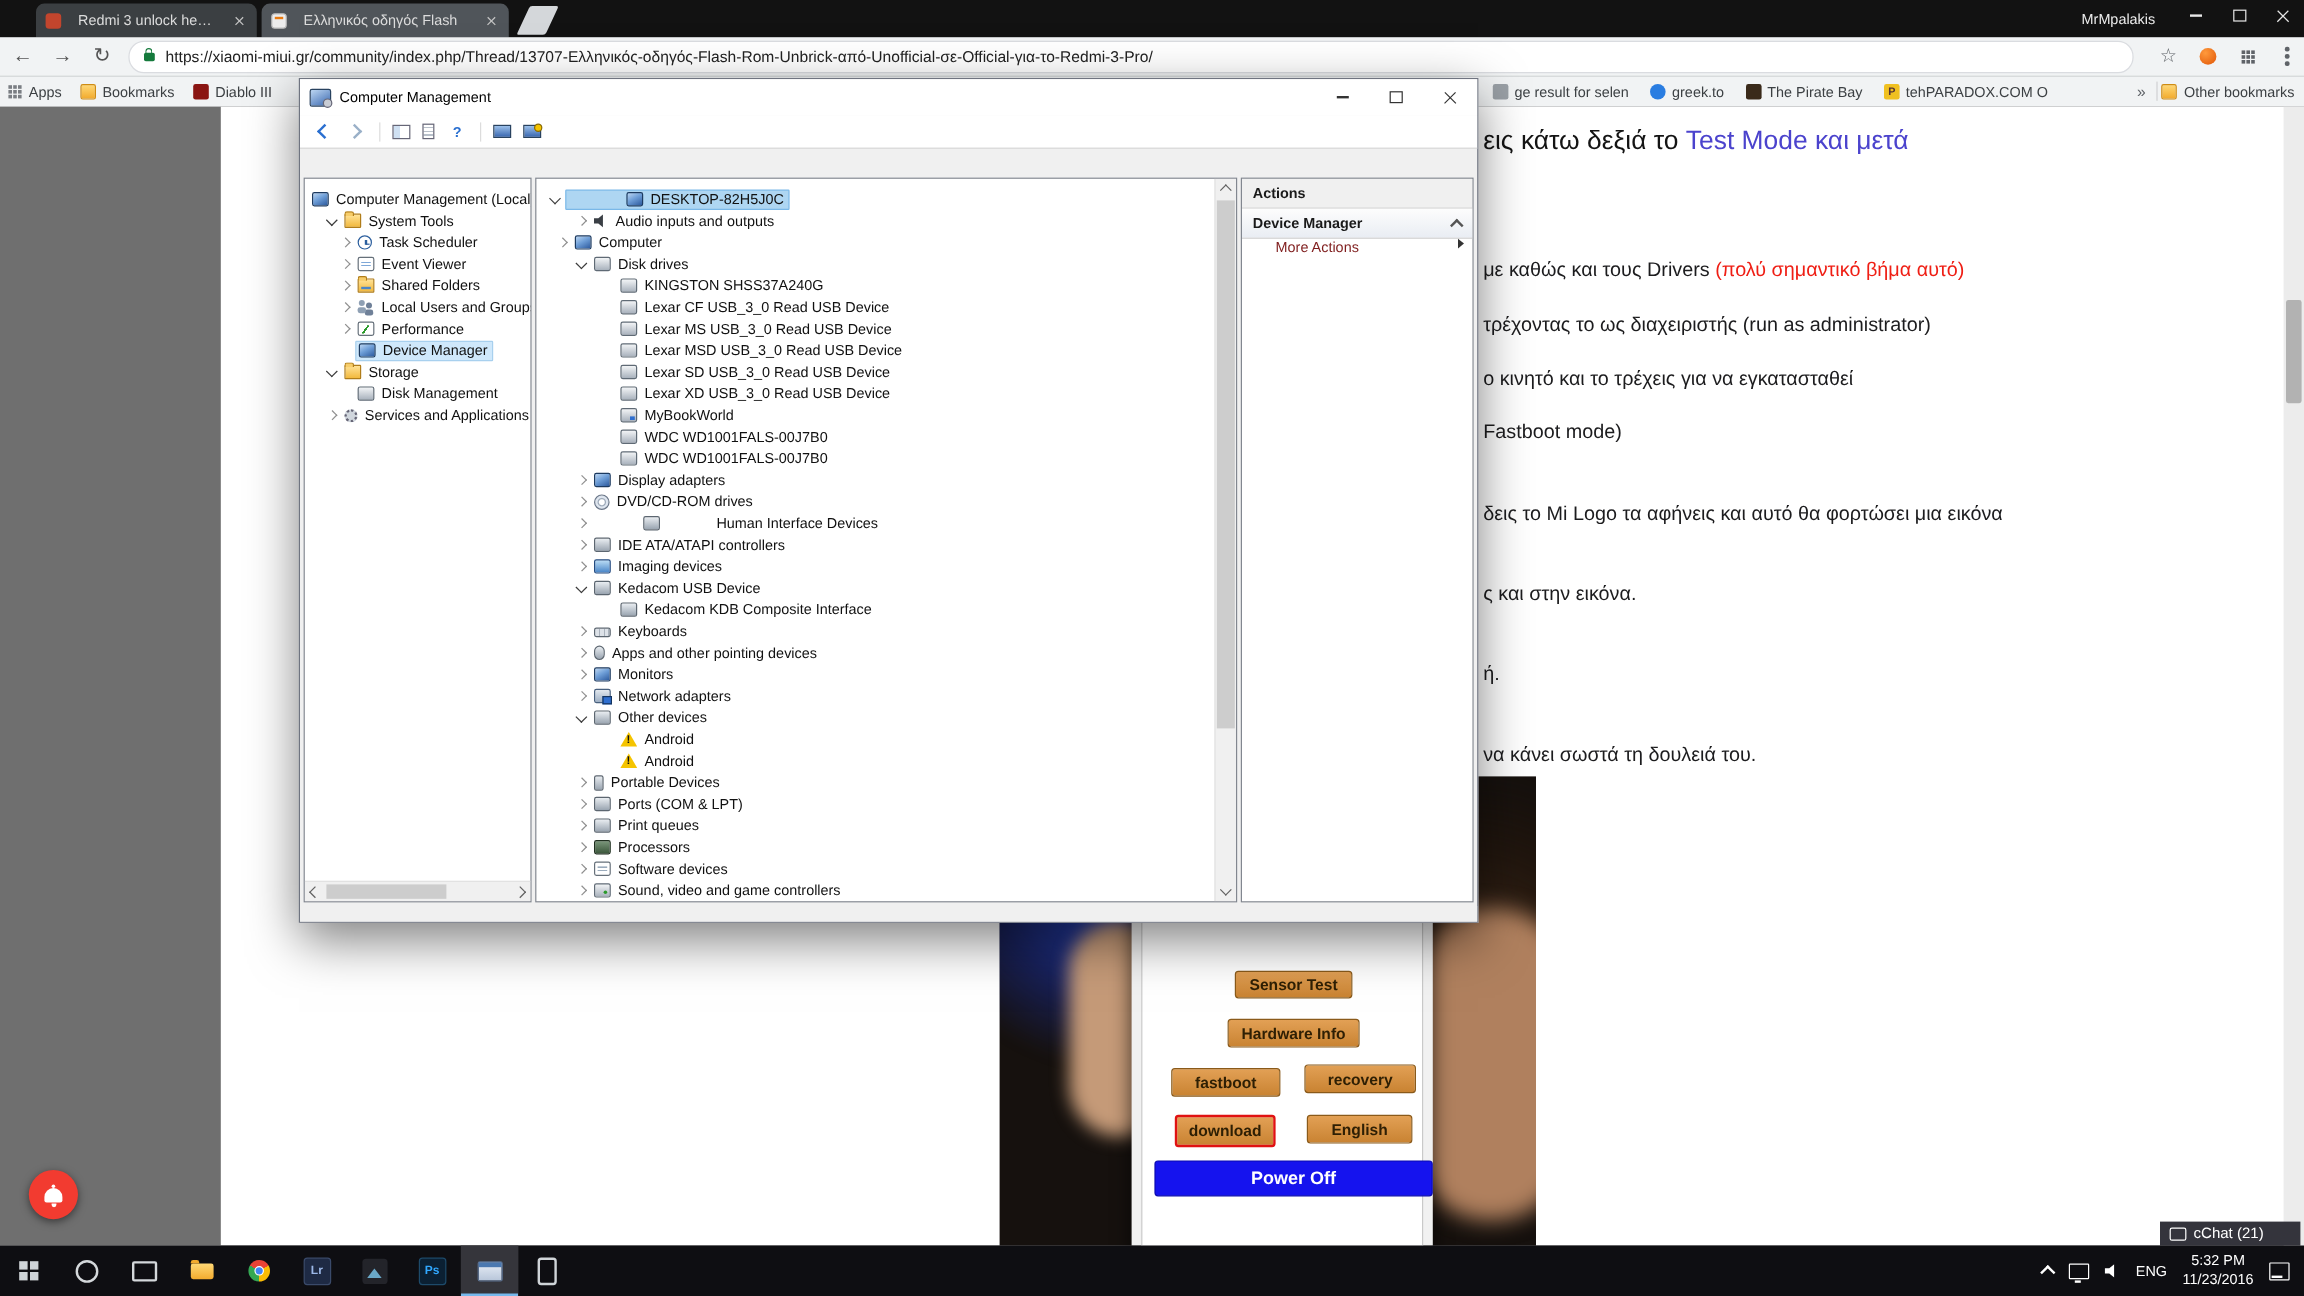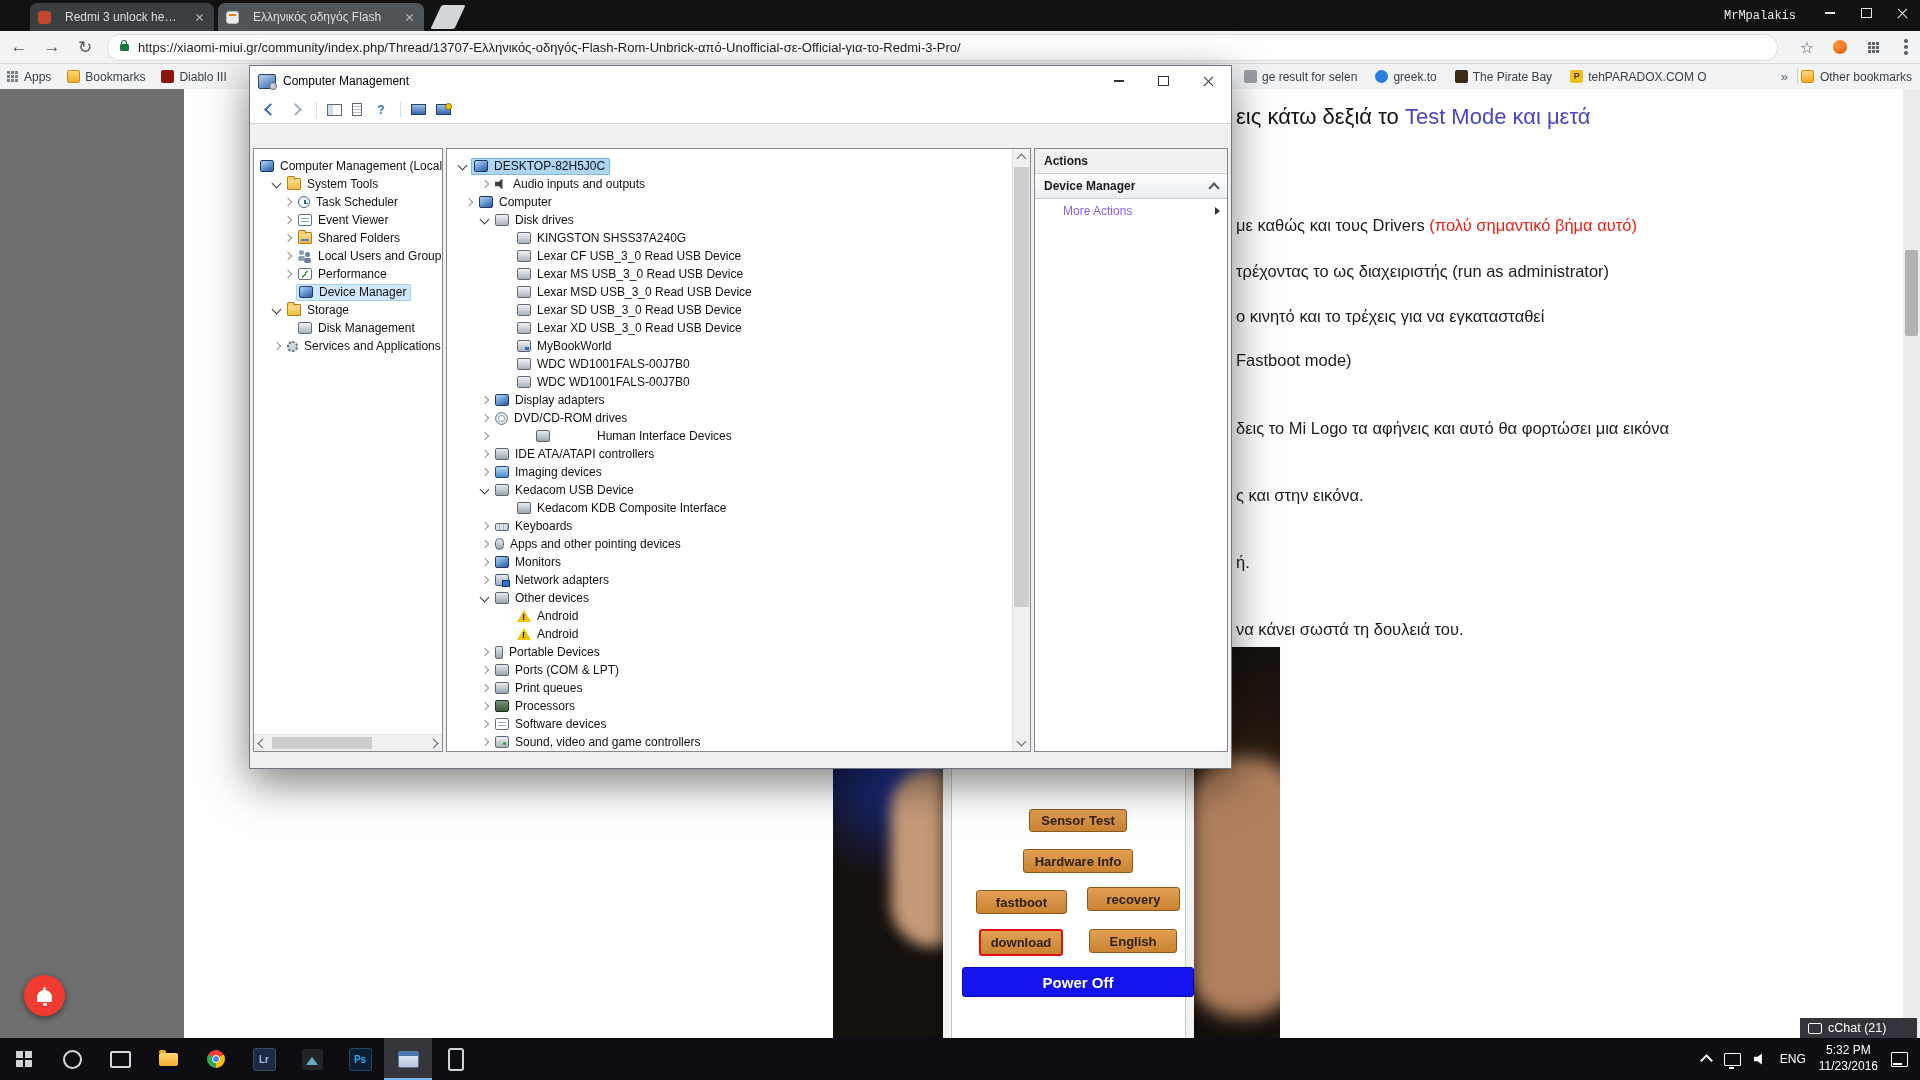--- a/index.html
+++ b/index.html
@@ -14,21 +14,21 @@
   .tab2{width:190px;margin-left:4px;}
   .ttitle{overflow:hidden;text-overflow:ellipsis;flex:1;}
   .tfav{width:13px;height:13px;border-radius:3px;flex:none;}
   .tfav1{background:#c2452d;}
   .tfav2{background:#ececec;border:1px solid #bbb;box-sizing:border-box;position:relative;}
   .tfav2::after{content:"";position:absolute;left:2px;top:2px;width:7px;height:2px;background:#e87a10;}
   .tclose{width:13px;height:13px;position:relative;flex:none;}
   .tclose::before,.tclose::after{content:"";position:absolute;left:2px;top:6px;width:9px;height:1.2px;background:#c6c6c6;}
   .tclose::before{transform:rotate(45deg);}  .tclose::after{transform:rotate(-45deg);}
   .newtab{width:24px;height:24px;background:#d4d7da;transform:skewX(-25deg);border-radius:2px;margin-left:12px;margin-bottom:2px;}
-  .profile-name{margin-left:auto;color:#ececec;font-size:12px;margin-right:16px;align-self:center;font-family:Liberation Mono, monospace;}
+  .profile-name{margin-left:auto;color:#ececec;font-size:12px;margin-right:16px;align-self:center;}
   .winctl{display:flex;align-self:flex-start;height:26px;}
   .wbtn{width:36px;height:26px;display:flex;align-items:center;justify-content:center;}
   .g-min{width:10px;height:1.2px;background:#e8e8e8;display:block;}
   .g-max{width:9px;height:8px;border:1.2px solid #e8e8e8;display:block;}
   .g-close{width:11px;height:11px;position:relative;display:block;}
   .g-close::before,.g-close::after{content:"";position:absolute;left:-1px;top:5px;width:13px;height:1.4px;background:#e8e8e8;}
   .g-close::before{transform:rotate(45deg);} .g-close::after{transform:rotate(-45deg);}
   .g-min.dark,.g-close.dark::before,.g-close.dark::after{background:#333;}
   .g-max.dark{border-color:#333;}
 
@@ -132,21 +132,21 @@
   .cm-status{position:absolute;left:0;right:0;bottom:0;height:13px;background:#f0f0f0;}
 
   
   .tree{position:absolute;left:0;right:0;top:8px;bottom:0;overflow:hidden;}
   #device-tree{right:17px;}
   .trow{height:18px;display:flex;align-items:center;white-space:nowrap;font-size:12px;color:#111;}
   .exp{width:16px;height:16px;flex:none;position:relative;display:inline-block;}
   .exp-closed::after{content:"";position:absolute;left:5px;top:5px;width:5px;height:5px;border:solid #8f8f8f;border-width:1.5px 1.5px 0 0;transform:rotate(45deg);}
   .exp-open::after{content:"";position:absolute;left:4px;top:4px;width:6px;height:6px;border:solid #3c3c3c;border-width:0 1.8px 1.8px 0;transform:rotate(45deg);}
   .selbox{display:flex;align-items:center;height:17px;box-sizing:border-box;border-radius:1px;padding-right:4px;}
-  .sel-mid{background:#aed6f2;border:1px solid #7ab8e8;}
+  .sel-mid{background:#aed6f2;border:1px solid #7ab8e8;padding-left:48px;}
   .sel-left{background:#cfe8fb;border:1px solid #a8d0ee;}
   .tlabel{padding-left:1px;}
 
   
   .ti{width:14px;height:12px;margin:0 5px 0 2px;flex:none;position:relative;border-radius:2px;box-sizing:border-box;}
   .ic-computer,.ic-display,.ic-monitor,.ic-devman,.ic-mmc{background:linear-gradient(150deg,#bcd6f2 0%,#6f9fd8 45%,#2d5a9e 100%);border:1px solid #1c3least;border:1px solid #1c3a60;}
   .ic-speaker{width:12px;height:12px;background:#3a3f45;clip-path:polygon(0 32%,30% 32%,62% 6%,62% 94%,30% 68%,0 68%);border-radius:0;}
   .ic-disk,.ic-diskmgmt,.ic-netdisk,.ic-sound{background:linear-gradient(#f2f4f6,#a9b2bd);border:1px solid #5f6a75;}
   .ic-netdisk::after{content:"";position:absolute;right:1px;bottom:1px;width:4px;height:3px;background:#2f6fd0;}
   .ic-sound::after{content:"";position:absolute;right:2px;bottom:2px;width:3px;height:3px;border-radius:50%;background:#2a9a2a;}
@@ -188,21 +188,21 @@
   .hs-thumb{position:absolute;left:18px;width:100px;top:2px;height:12px;background:#cdcdcd;}
   .hs-arrow{position:absolute;top:5px;width:6px;height:6px;border:solid #606060;}
   .hs-left{left:5px;border-width:0 0 1.5px 1.5px;transform:rotate(45deg);}
   .hs-right{right:5px;border-width:1.5px 1.5px 0 0;transform:rotate(45deg);}
 
   
   .act-header{height:24px;display:flex;align-items:center;padding-left:9px;font-weight:bold;font-size:12px;color:#1a1a1a;border-bottom:1px solid #d0d0d0;background:#f0f0f0;}
   .act-body{position:absolute;left:0;right:0;top:25px;bottom:0;background:#fff;}
   .act-dm{height:24px;background:linear-gradient(#fdfdfd,#e9edf3);border-bottom:1px solid #d0d0d0;display:flex;align-items:center;padding:0 9px;font-size:12px;font-weight:bold;color:#1a1a1a;}
   .chev-up{margin-left:auto;width:6px;height:6px;border:solid #555;border-width:2px 0 0 2px;transform:rotate(45deg);margin-top:3px;}
-  .act-more{height:23px;display:flex;align-items:center;padding:0 7px 0 28px;font-size:12px;color:#8b5cf6;}
+  .act-more{height:23px;display:flex;align-items:flex-start;padding:0 7px 0 28px;font-size:12px;color:#7f1d1d;}
   .arr-right{margin-left:auto;width:0;height:0;border-left:5px solid #333;border-top:4px solid transparent;border-bottom:4px solid transparent;}
 
   
   .taskbar{position:absolute;left:0;top:1038px;width:1920px;height:42px;background:#0e0e12;display:flex;align-items:stretch;z-index:30;}
   .tbtn{width:48px;display:flex;align-items:center;justify-content:center;flex:none;}
   .tbtn.active{background:#35353b;box-shadow:inset 0 -2px 0 #76b9ed;}
   .ic-start{width:16px;height:16px;position:relative;display:block;}
   .ic-start::before{content:"";position:absolute;width:7px;height:7px;background:#cfd4d8;box-shadow:9px 0 #cfd4d8,0 9px #cfd4d8,9px 9px #cfd4d8;}
   .ic-cortana-search{width:15px;height:15px;border:2px solid #d4d8db;border-radius:50%;display:block;}
   .ic-task-view{width:17px;height:13px;border:2px solid #d4d8db;border-radius:2px;display:block;}

